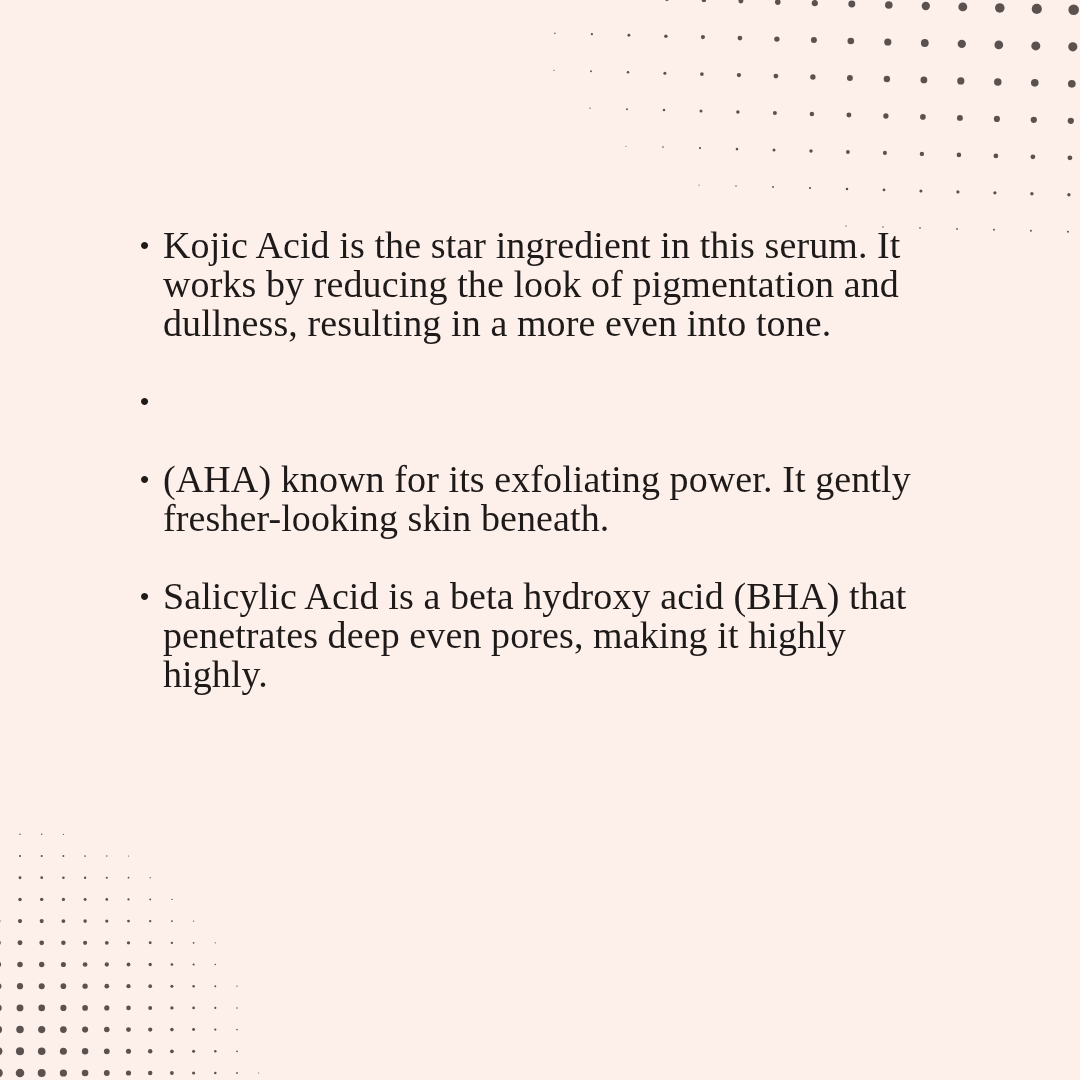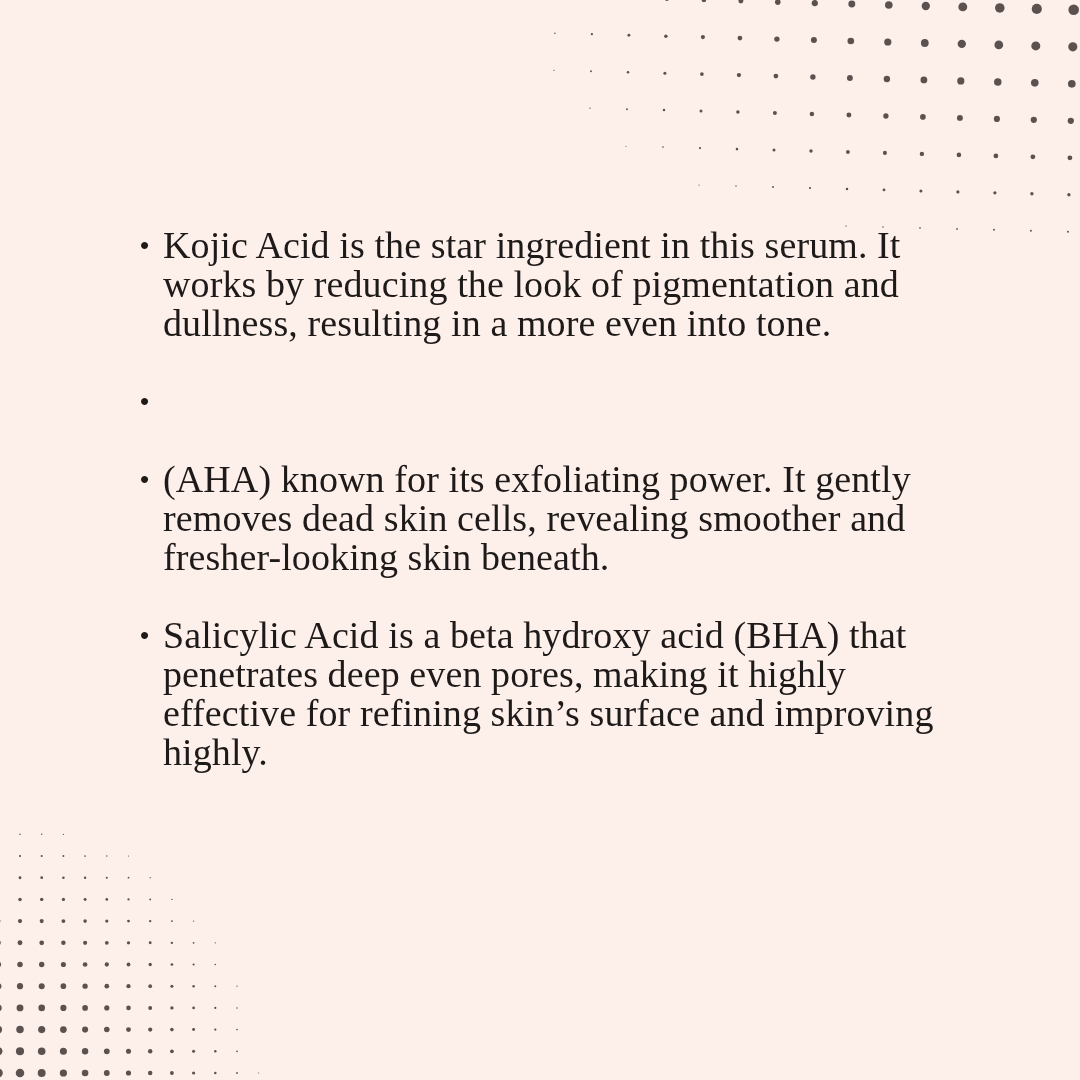--- a/index.html
+++ b/index.html
@@ -278,27 +278,25 @@
           <div class="bullet-line">dullness, resulting in a more even into tone.</div>
         </div>
       </div>
       <div class="bullet-item">
         <span class="bullet-marker">•</span>
       </div>
       <div class="bullet-item">
         <span class="bullet-marker">•</span>
         <div>
           <div class="bullet-line">(AHA) known for its exfoliating power. It gently</div>
-          <div class="bullet-line">removes dead skin cells, revealing smoother and</div>
           <div class="bullet-line">fresher-looking skin beneath.</div>
         </div>
       </div>
       <div class="bullet-item">
         <span class="bullet-marker">•</span>
         <div>
           <div class="bullet-line">Salicylic Acid is a beta hydroxy acid (BHA) that</div>
           <div class="bullet-line">penetrates deep even pores, making it highly</div>
-          <div class="bullet-line">effective for refining skin’s surface and improving</div>
           <div class="bullet-line">highly.</div>
         </div>
       </div>
     </div>
 </div>
 
 </body></html>

